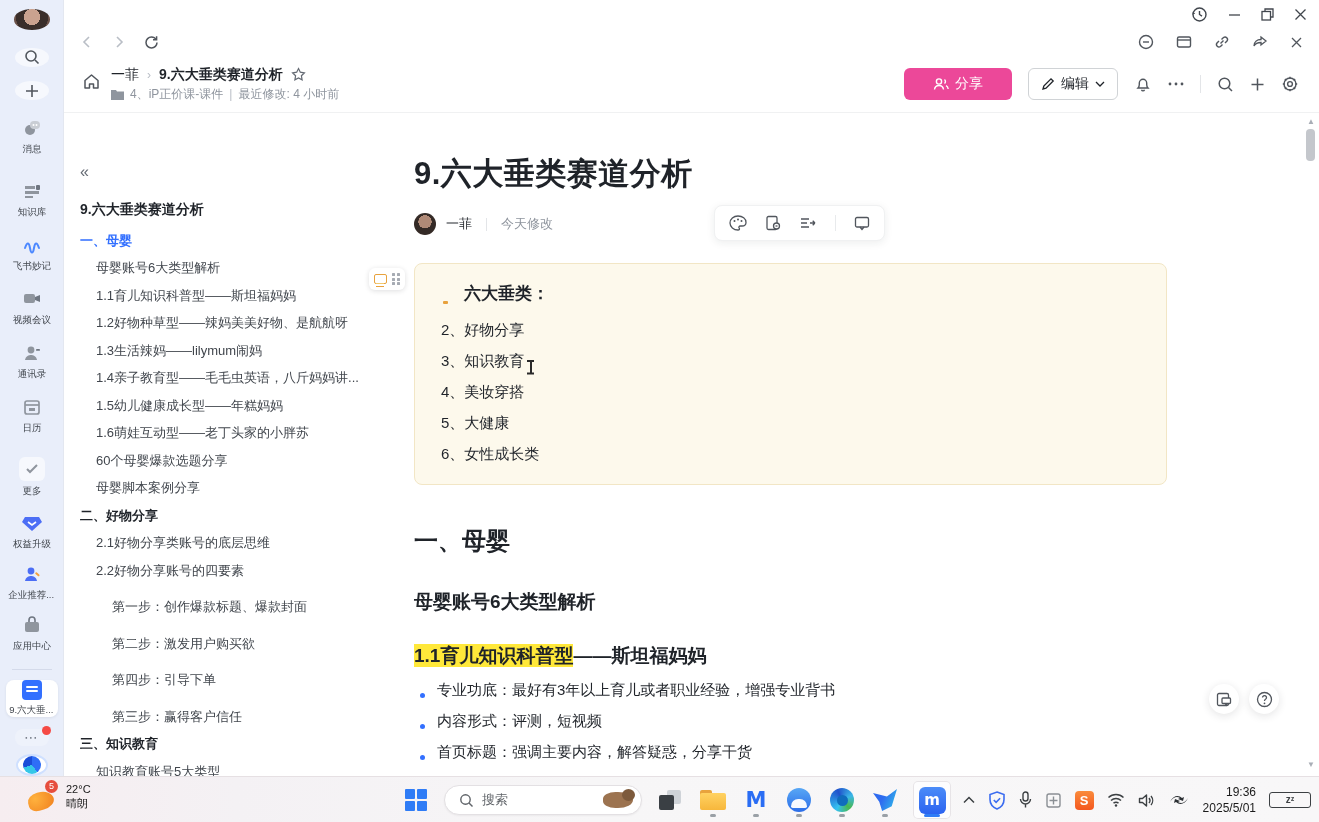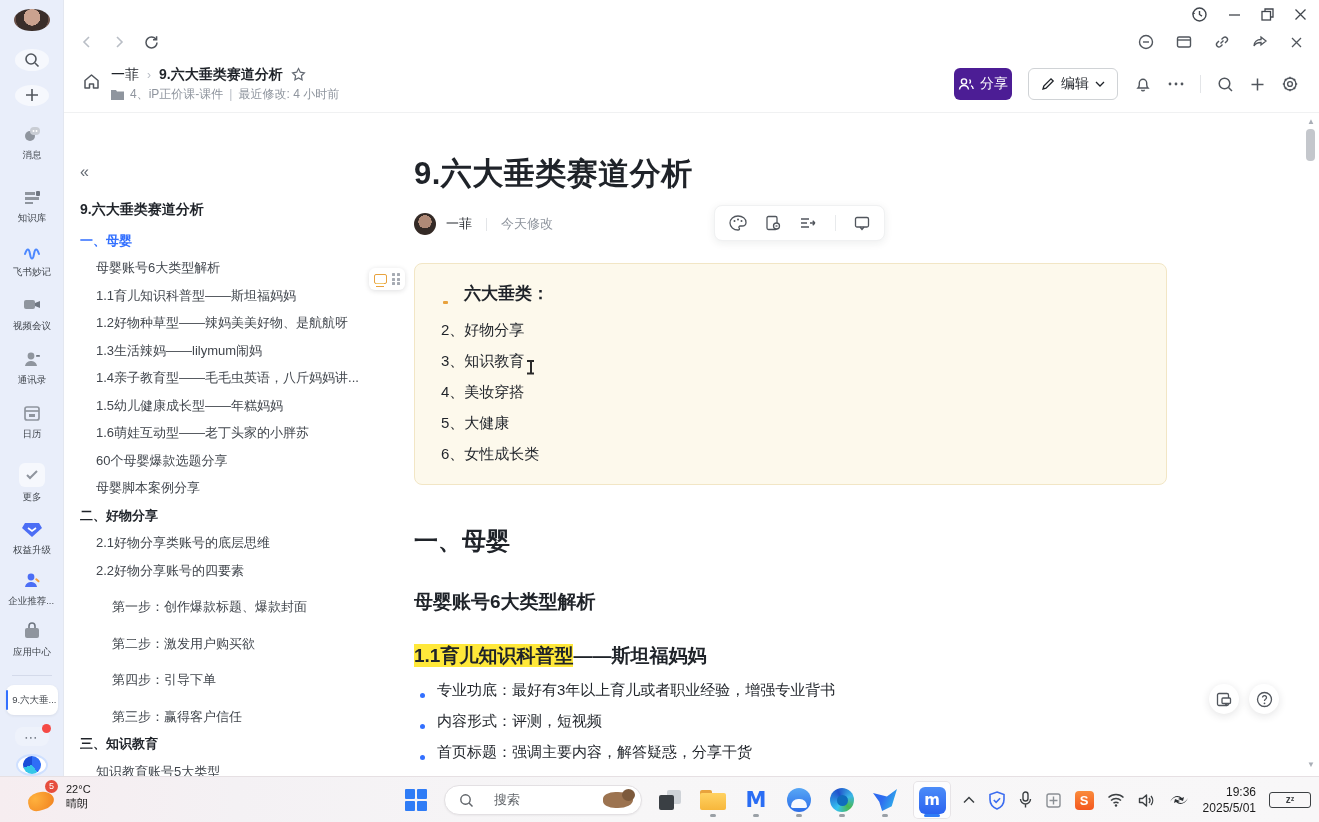--- a/index.html
+++ b/index.html
@@ -9,21 +9,21 @@
 
   
   .rail { position:absolute; left:0; top:0; width:63px; height:776px; background:#e9eefa; display:flex; flex-direction:column; align-items:center; }
   .rail-avatar { width:36px; height:36px; border-radius:50%; margin-top:9px;
     background:radial-gradient(circle at 50% 38%, #caa28f 0 36%, #3a2e2a 37% 72%, #6b5148 73%); }
   .rail-circle { width:34px; height:34px; border-radius:50%; background:#f6f8fd; display:flex; align-items:center; justify-content:center; margin-top:18px; color:#51565d; }
   .rail-item { display:flex; flex-direction:column; align-items:center; gap:3px; margin-top:15px; width:60px; }
   .rail-item .ric { width:22px; height:22px; display:flex; align-items:center; justify-content:center; }
   .rail-label { font-size:10px; color:#41464d; white-space:nowrap; transform:scale(.95); }
   .rail-div { width:40px; height:1px; background:#d4daea; margin-top:16px; }
-  .rail-doccard { width:52px; height:48px; background:#fff; border-radius:8px; margin-top:10px; display:flex; align-items:center; justify-content:center; gap:3px; box-shadow:0 1px 3px rgba(31,35,41,.08); }
+  .rail-doccard { width:52px; height:48px; background:#fff; border-radius:8px; margin-top:10px; display:flex; flex-direction:column; align-items:center; justify-content:center; gap:3px; box-shadow:0 1px 3px rgba(31,35,41,.08); }
   .doc-ic { width:20px; height:20px; border-radius:4px; background:#3370ff; position:relative; }
   .doc-ic:before { content:""; position:absolute; left:4px; top:6px; width:12px; height:2px; background:#fff; border-radius:1px; box-shadow:0 4px 0 #fff; }
   .rail-more { width:34px; height:30px; border-radius:8px; background:#eef2fb; margin-top:12px; position:relative; display:flex; align-items:center; justify-content:center; color:#7b818c; font-size:14px; letter-spacing:1px; }
   .red-dot { position:absolute; right:-2px; top:-3px; width:9px; height:9px; background:#f54a45; border-radius:50%; }
   .rail-applogo { width:32px; height:32px; margin-top:8px; border-radius:50%; background:#fff; border:2px solid #cfe0ff; display:flex; align-items:center; justify-content:center; }
   .swirl { width:18px; height:18px; border-radius:50%; background:conic-gradient(#2f6ef6 0 40%, #35c7e8 40% 70%, #1b4dd8 70% 100%); }
 
   
   .window { position:absolute; left:63px; top:0; width:1256px; height:776px; background:#fff; border-left:1px solid #e3e7f0; }
   .titlebar { position:absolute; left:0; top:0; right:0; height:28px; display:flex; justify-content:flex-end; align-items:center; gap:20px; padding-right:12px; color:#41464d; }
@@ -32,21 +32,21 @@
   .navrow .right { margin-left:auto; display:flex; gap:22px; margin-right:16px; align-items:center; }
   .dim { color:#b9bec6; }
   .header { position:absolute; left:0; top:56px; right:0; height:57px; border-bottom:1px solid #f0f1f2; display:flex; align-items:center; }
   .bc-wrap { display:flex; align-items:flex-start; gap:10px; margin-left:18px; }
   .bc-lines { display:flex; flex-direction:column; gap:2px; }
   .bc-top { display:flex; align-items:center; gap:8px; font-size:14px; }
   .bc-current { font-weight:bold; }
   .bc-sub { display:flex; align-items:center; gap:6px; font-size:12px; color:#8f959e; }
   .bc-sep { color:#b9bec6; font-size:12px; }
   .hdr-actions { margin-left:auto; margin-right:20px; display:flex; align-items:center; gap:16px; }
-  .btn-share { background:#4c1d95; color:#fff; font-size:14px; height:32px; padding:0 4px; border-radius:6px; display:flex; align-items:center; gap:6px; border:none; cursor:pointer; }
+  .btn-share { background:#ec4899; color:#fff; font-size:14px; height:32px; padding:0 29px; border-radius:6px; display:flex; align-items:center; gap:6px; border:none; cursor:pointer; }
   .btn-edit { background:#fff; border:1px solid #d0d3d6; color:#1f2329; font-size:14px; height:32px; padding:0 12px; border-radius:6px; display:flex; align-items:center; gap:6px; cursor:pointer; }
   .hdr-sep { width:1px; height:18px; background:#e3e5e8; }
   .hicon { color:#51565d; display:flex; align-items:center; }
 
   
   .content { position:absolute; left:0; top:113px; right:0; bottom:0; background:#fff; }
   .toc { position:absolute; left:16px; top:50px; width:300px; font-size:13px; }
   .toc-collapse { color:#646a73; font-size:16px; margin-bottom:20px; cursor:pointer; width:20px; }
   .toc-title { font-size:14px; font-weight:bold; color:#1f2329; margin-bottom:8px; }
   .toc-item { height:27.5px; display:flex; align-items:center; color:#41464d; white-space:nowrap; overflow:hidden; cursor:pointer; }
@@ -104,21 +104,21 @@
   .weather { position:absolute; left:28px; top:5px; display:flex; align-items:center; gap:8px; }
   .wicon { width:30px; height:28px; position:relative; }
   .wbody { position:absolute; left:0; bottom:0; width:26px; height:18px; background:radial-gradient(circle at 30% 30%, #ffb23e, #f07f1d); border-radius:50% 60% 55% 40%; transform:rotate(-15deg); }
   .wbadge { position:absolute; right:0; top:-2px; min-width:13px; height:13px; background:#e64d3d; color:#fff; border-radius:50%; font-size:9px; line-height:13px; text-align:center; }
   .wtext { font-size:11px; color:#1b1b1b; line-height:1.3; }
   .tb-center { position:absolute; left:401px; top:4px; display:flex; align-items:center; gap:13px; height:38px; }
   .tb-slot { width:30px; height:38px; position:relative; display:flex; align-items:center; justify-content:center; }
   .tb-slot .run { position:absolute; bottom:2px; left:50%; transform:translateX(-50%); width:6px; height:3px; border-radius:2px; background:#9aa0a6; }
   .win-start { display:grid; grid-template-columns:10px 10px; grid-auto-rows:10px; gap:2px; }
   .win-start i { background:#2f7cf6; border-radius:1px; }
-  .tb-search { width:198px; height:30px; background:#fff; border:1px solid #e3e0e3; border-radius:15px; display:flex; align-items:center; gap:20px; padding:0 6px 0 14px; box-shadow:0 1px 2px rgba(0,0,0,.05); }
+  .tb-search { width:198px; height:30px; background:#fff; border:1px solid #e3e0e3; border-radius:15px; display:flex; align-items:center; gap:8px; padding:0 6px 0 14px; box-shadow:0 1px 2px rgba(0,0,0,.05); }
   .tb-search span { font-size:13px; color:#5f6368; flex:1; }
   .otter { width:36px; height:24px; position:relative; }
   .otter:before { content:""; position:absolute; right:2px; top:4px; width:30px; height:16px; background:#9c7350; border-radius:50% 60% 60% 50%; }
   .otter:after { content:""; position:absolute; right:0; top:1px; width:13px; height:12px; background:#7d5a3c; border-radius:50%; }
   .taskview { width:22px; height:20px; position:relative; }
   .taskview:before { content:""; position:absolute; right:0; top:0; width:14px; height:14px; background:#cfd3d8; border-radius:2px; }
   .taskview:after { content:""; position:absolute; left:0; bottom:0; width:15px; height:15px; background:#3a3f44; border-radius:2px; }
   .folder { width:26px; height:20px; position:relative; }
   .folder:before { content:""; position:absolute; left:0; top:0; width:12px; height:6px; background:#e8a33d; border-radius:2px 2px 0 0; }
   .folder:after { content:""; position:absolute; left:0; top:3px; width:26px; height:17px; background:linear-gradient(#ffd262,#f7b73c); border-radius:2px; }

